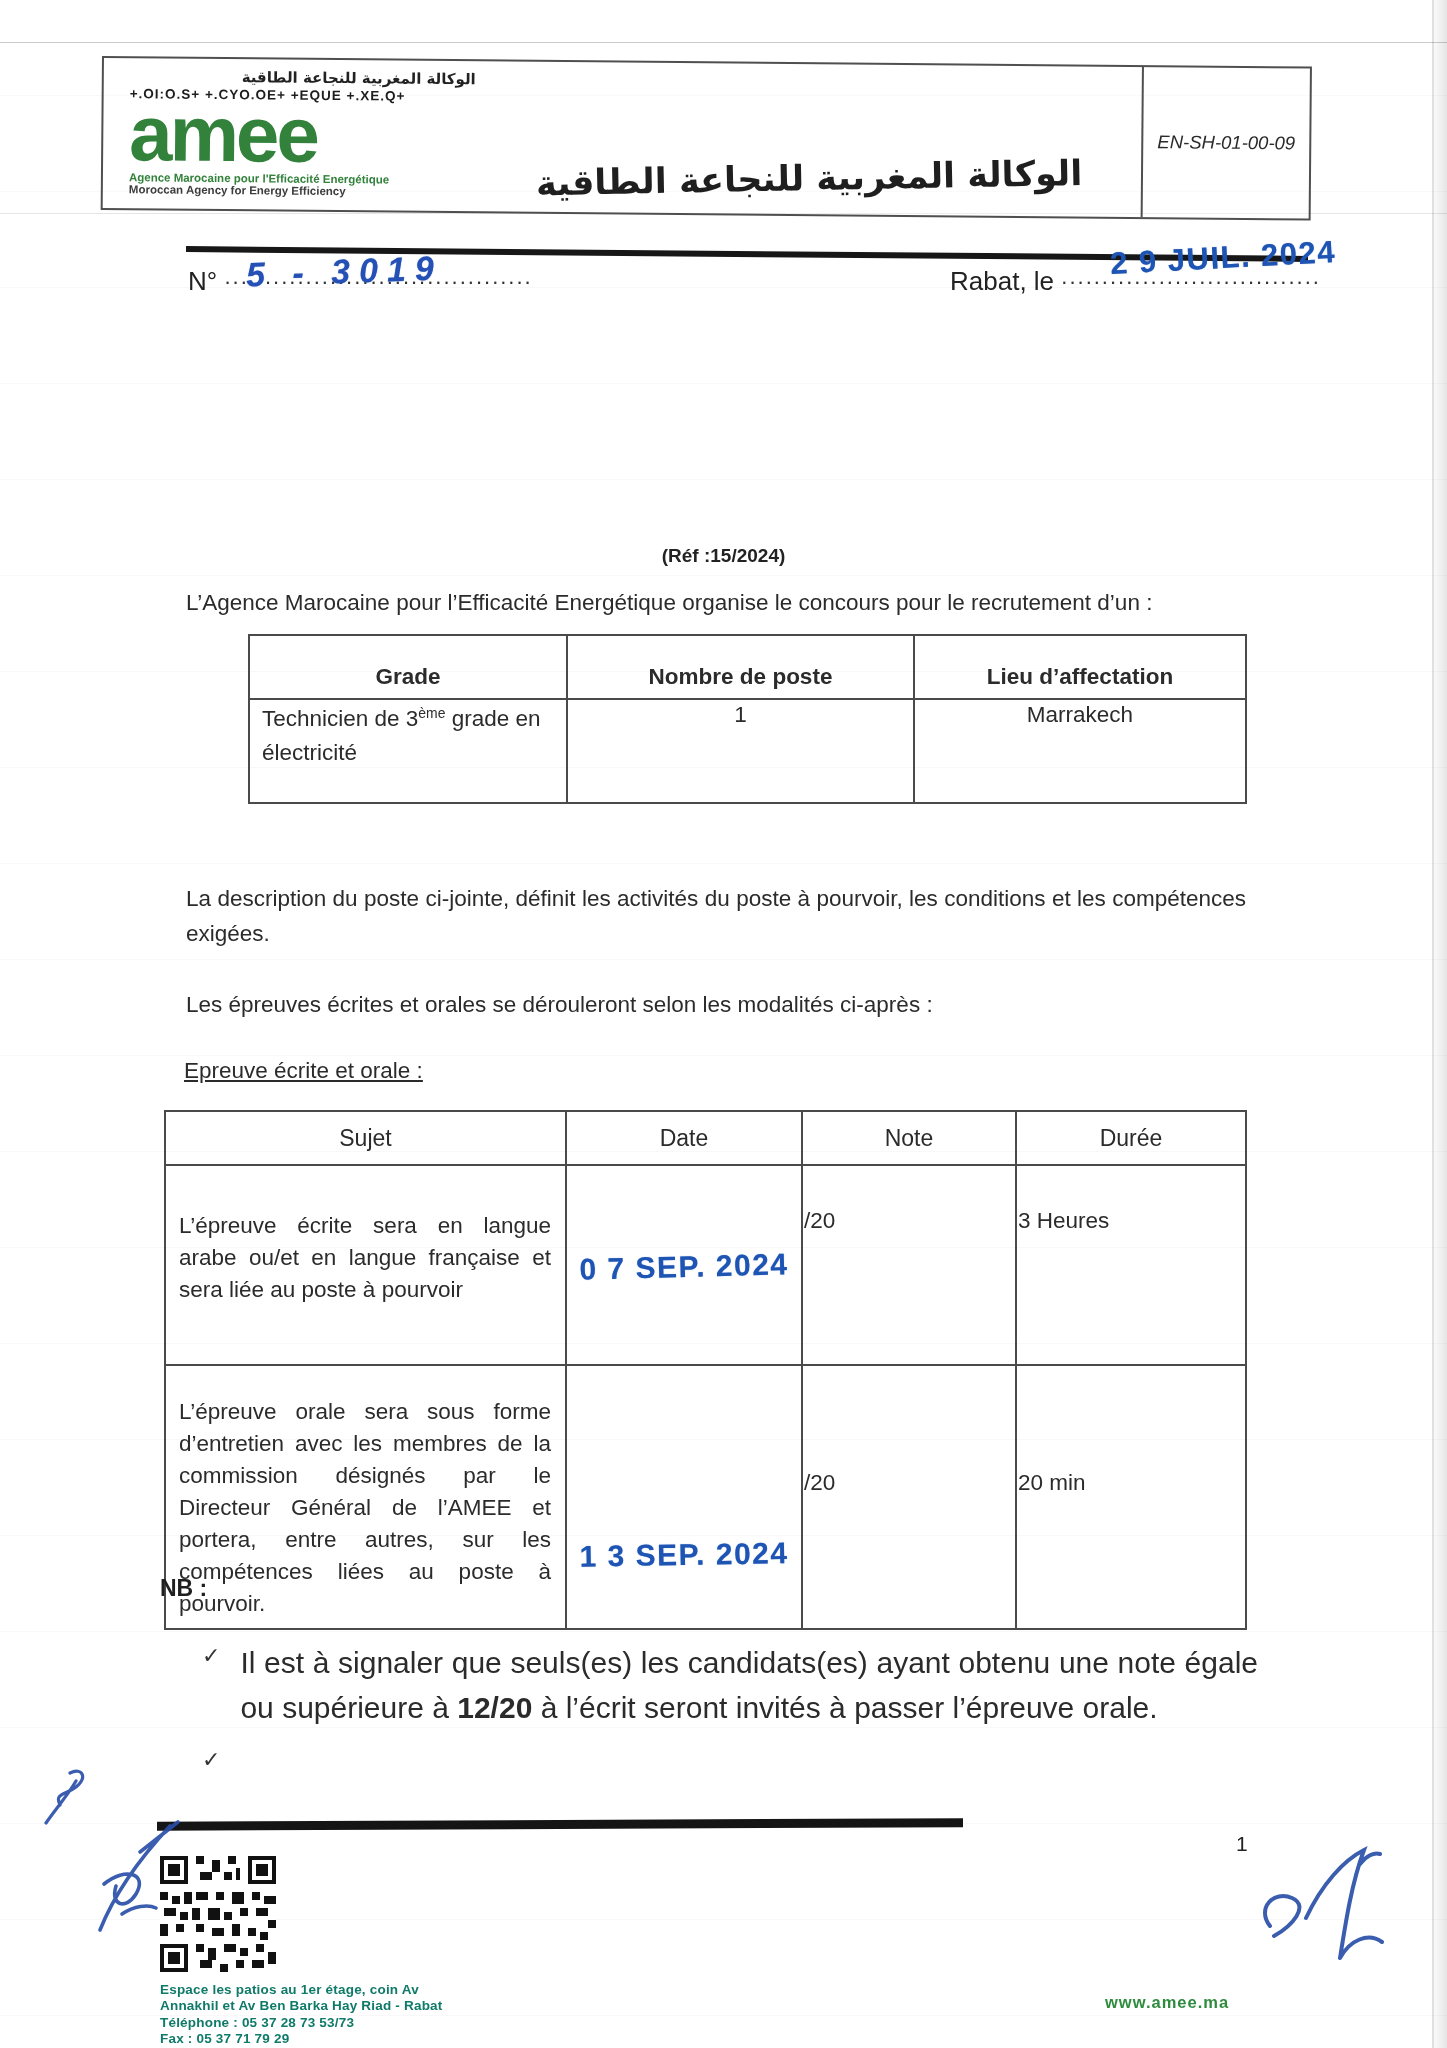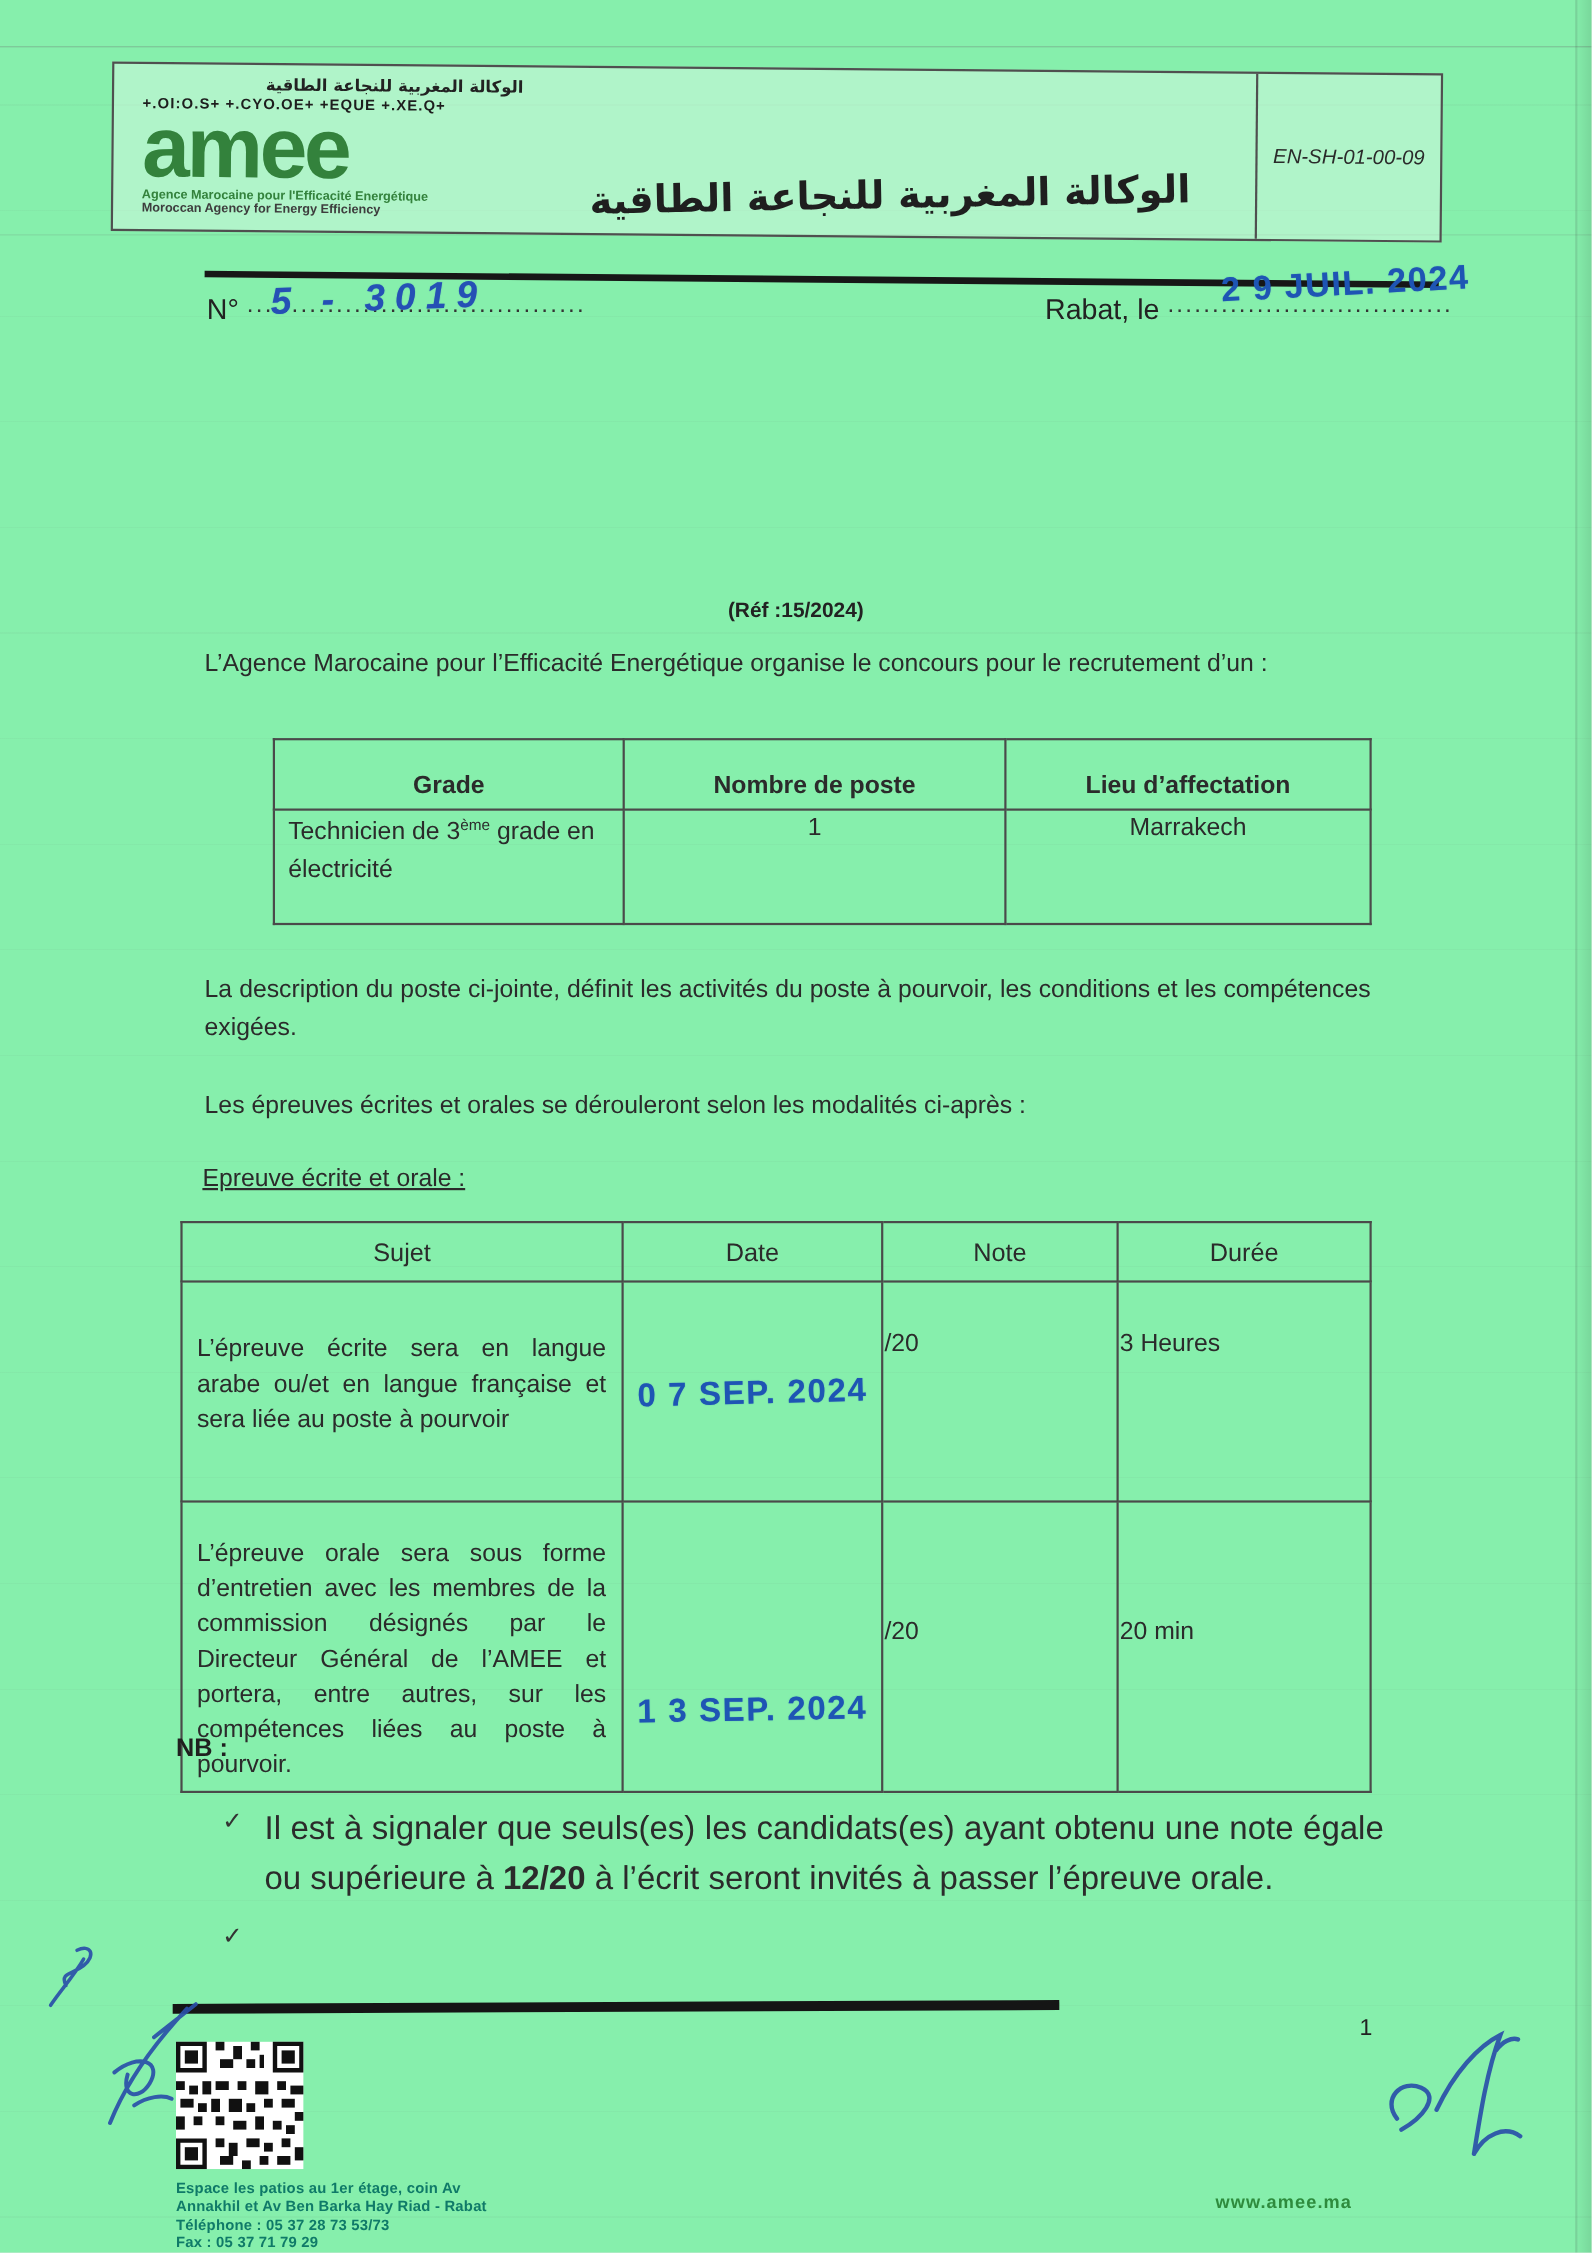--- a/index.html
+++ b/index.html
@@ -1,18 +1,18 @@
 <!DOCTYPE html>
 <html><head>
 <meta charset="utf-8">
 <style>
   html,body{margin:0;padding:0;background:#e8e8e6;}
   .page{
     position:relative; width:1447px; height:2048px; margin:0 auto;
-    background:#86efac; overflow:hidden;
+    background:#ffffff; overflow:hidden;
     font-family:"Liberation Sans", sans-serif; color:#2d2d2d;
   }
   .page::before{
     content:""; position:absolute; inset:0; pointer-events:none;
     background:repeating-linear-gradient(to bottom, transparent 0 95px, rgba(90,90,90,0.045) 95px 96px);
   }
   .edge-shadow{position:absolute; right:0; top:0; width:16px; height:100%;
     background:linear-gradient(to left, rgba(0,0,0,0.10), transparent);}
   .edge-line{position:absolute; right:13px; top:0; width:2px; height:100%; background:rgba(60,60,60,0.14);}
   .scan-line{position:absolute; left:0; width:100%; height:1px; background:rgba(110,110,110,0.35);}
@@ -70,21 +70,21 @@
   .para{position:absolute; font-size:22.5px; color:#2b2b2b;}
   .intro{left:186px; top:590px; width:1062px;}
   .desc{left:186px; top:882px; width:1060px; text-align:justify; line-height:1.55;}
   .modal{left:186px; top:992px; width:1062px;}
   .heading-epreuve{left:184px; top:1058px; text-decoration:underline;}
 
   
   table{border-collapse:collapse; position:absolute; table-layout:fixed;}
   td,th{border:2px solid #4a4a4a; font-weight:normal; font-size:22.5px; color:#2b2b2b;
     box-sizing:border-box; overflow:hidden;}
-  .table1{left:248px; top:671px; width:997px;border-radius:15px;}
+  .table1{left:248px; top:634px; width:997px;border-radius:15px;}
   .table1 th{height:64px; vertical-align:bottom; padding-bottom:8px; text-align:center; font-weight:bold;}
   .table1 td{height:104px; vertical-align:top; padding-top:2px;}
   .t1-grade{text-align:left; padding-left:12px; padding-right:20px; line-height:1.5;}
   .t1-center{text-align:center;}
 
   .table2{left:164px; top:1110px; width:1081px;}
   .table2 th{height:54px; text-align:center; vertical-align:middle; font-weight:normal; font-size:23px;}
   .table2 td{vertical-align:top; position:relative;}
   .t2-sujet{text-align:justify; line-height:1.42; padding-left:13px; padding-right:14px;}
   .row1 td{height:200px;}

